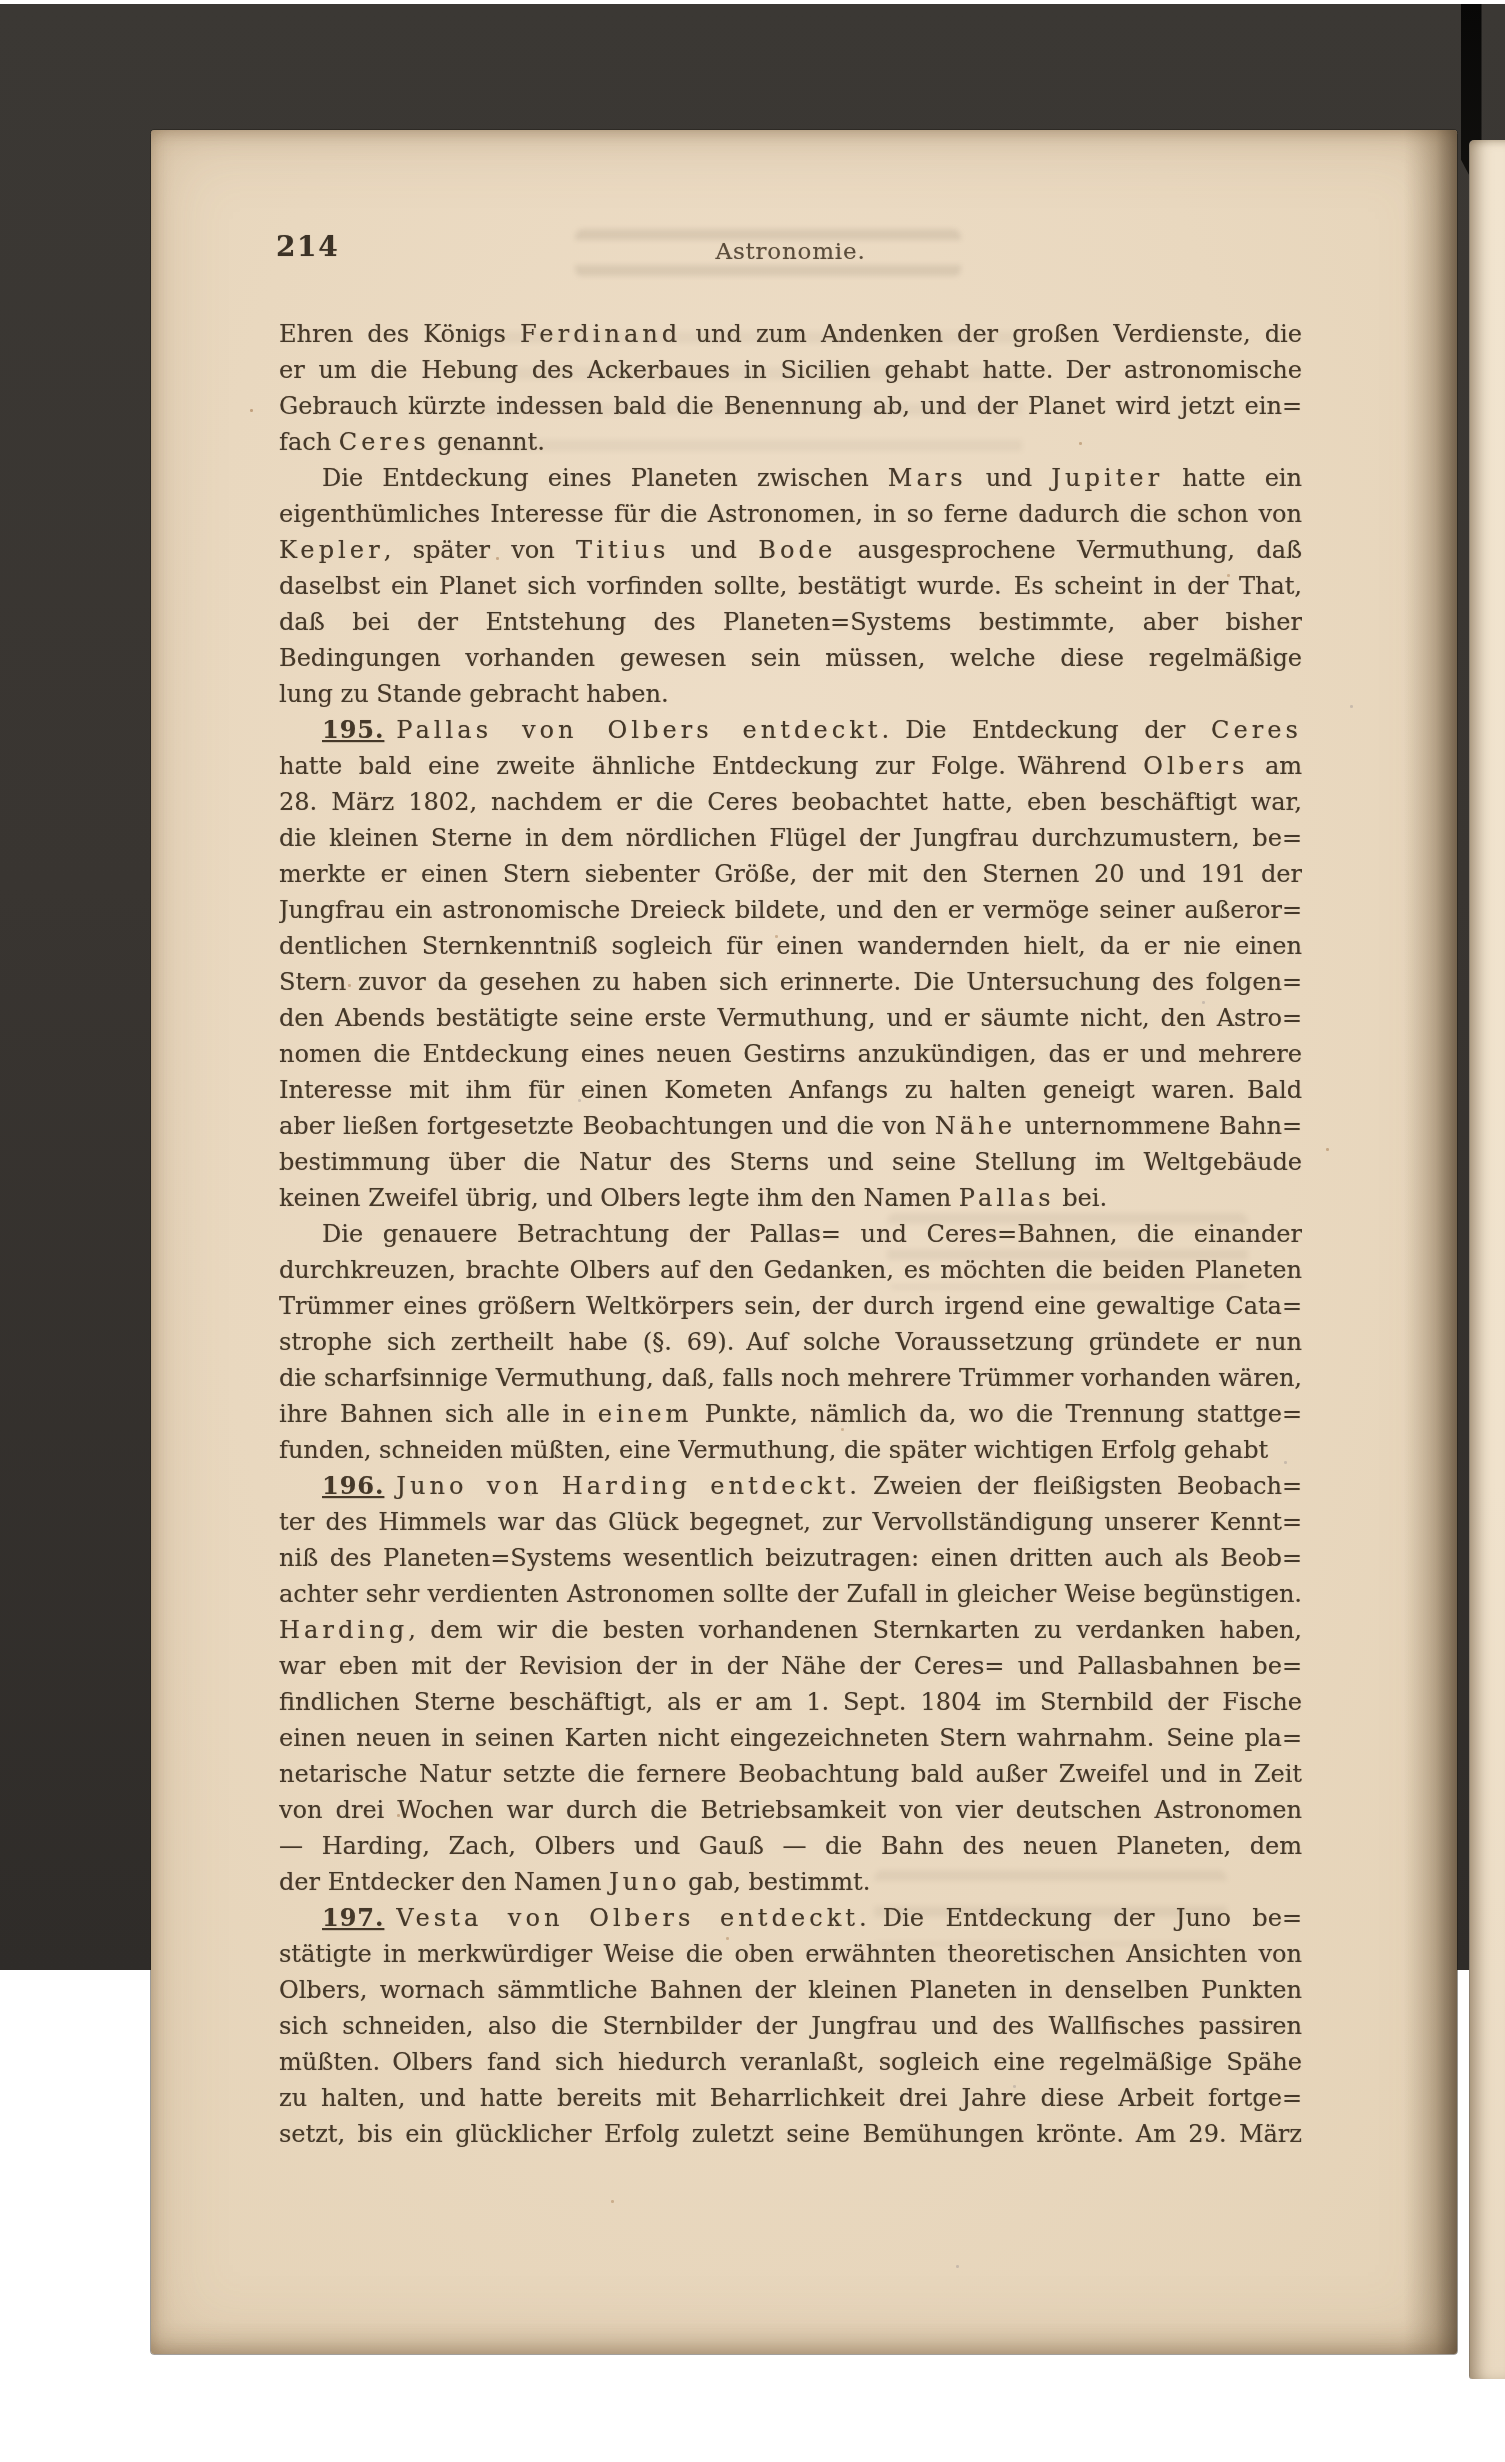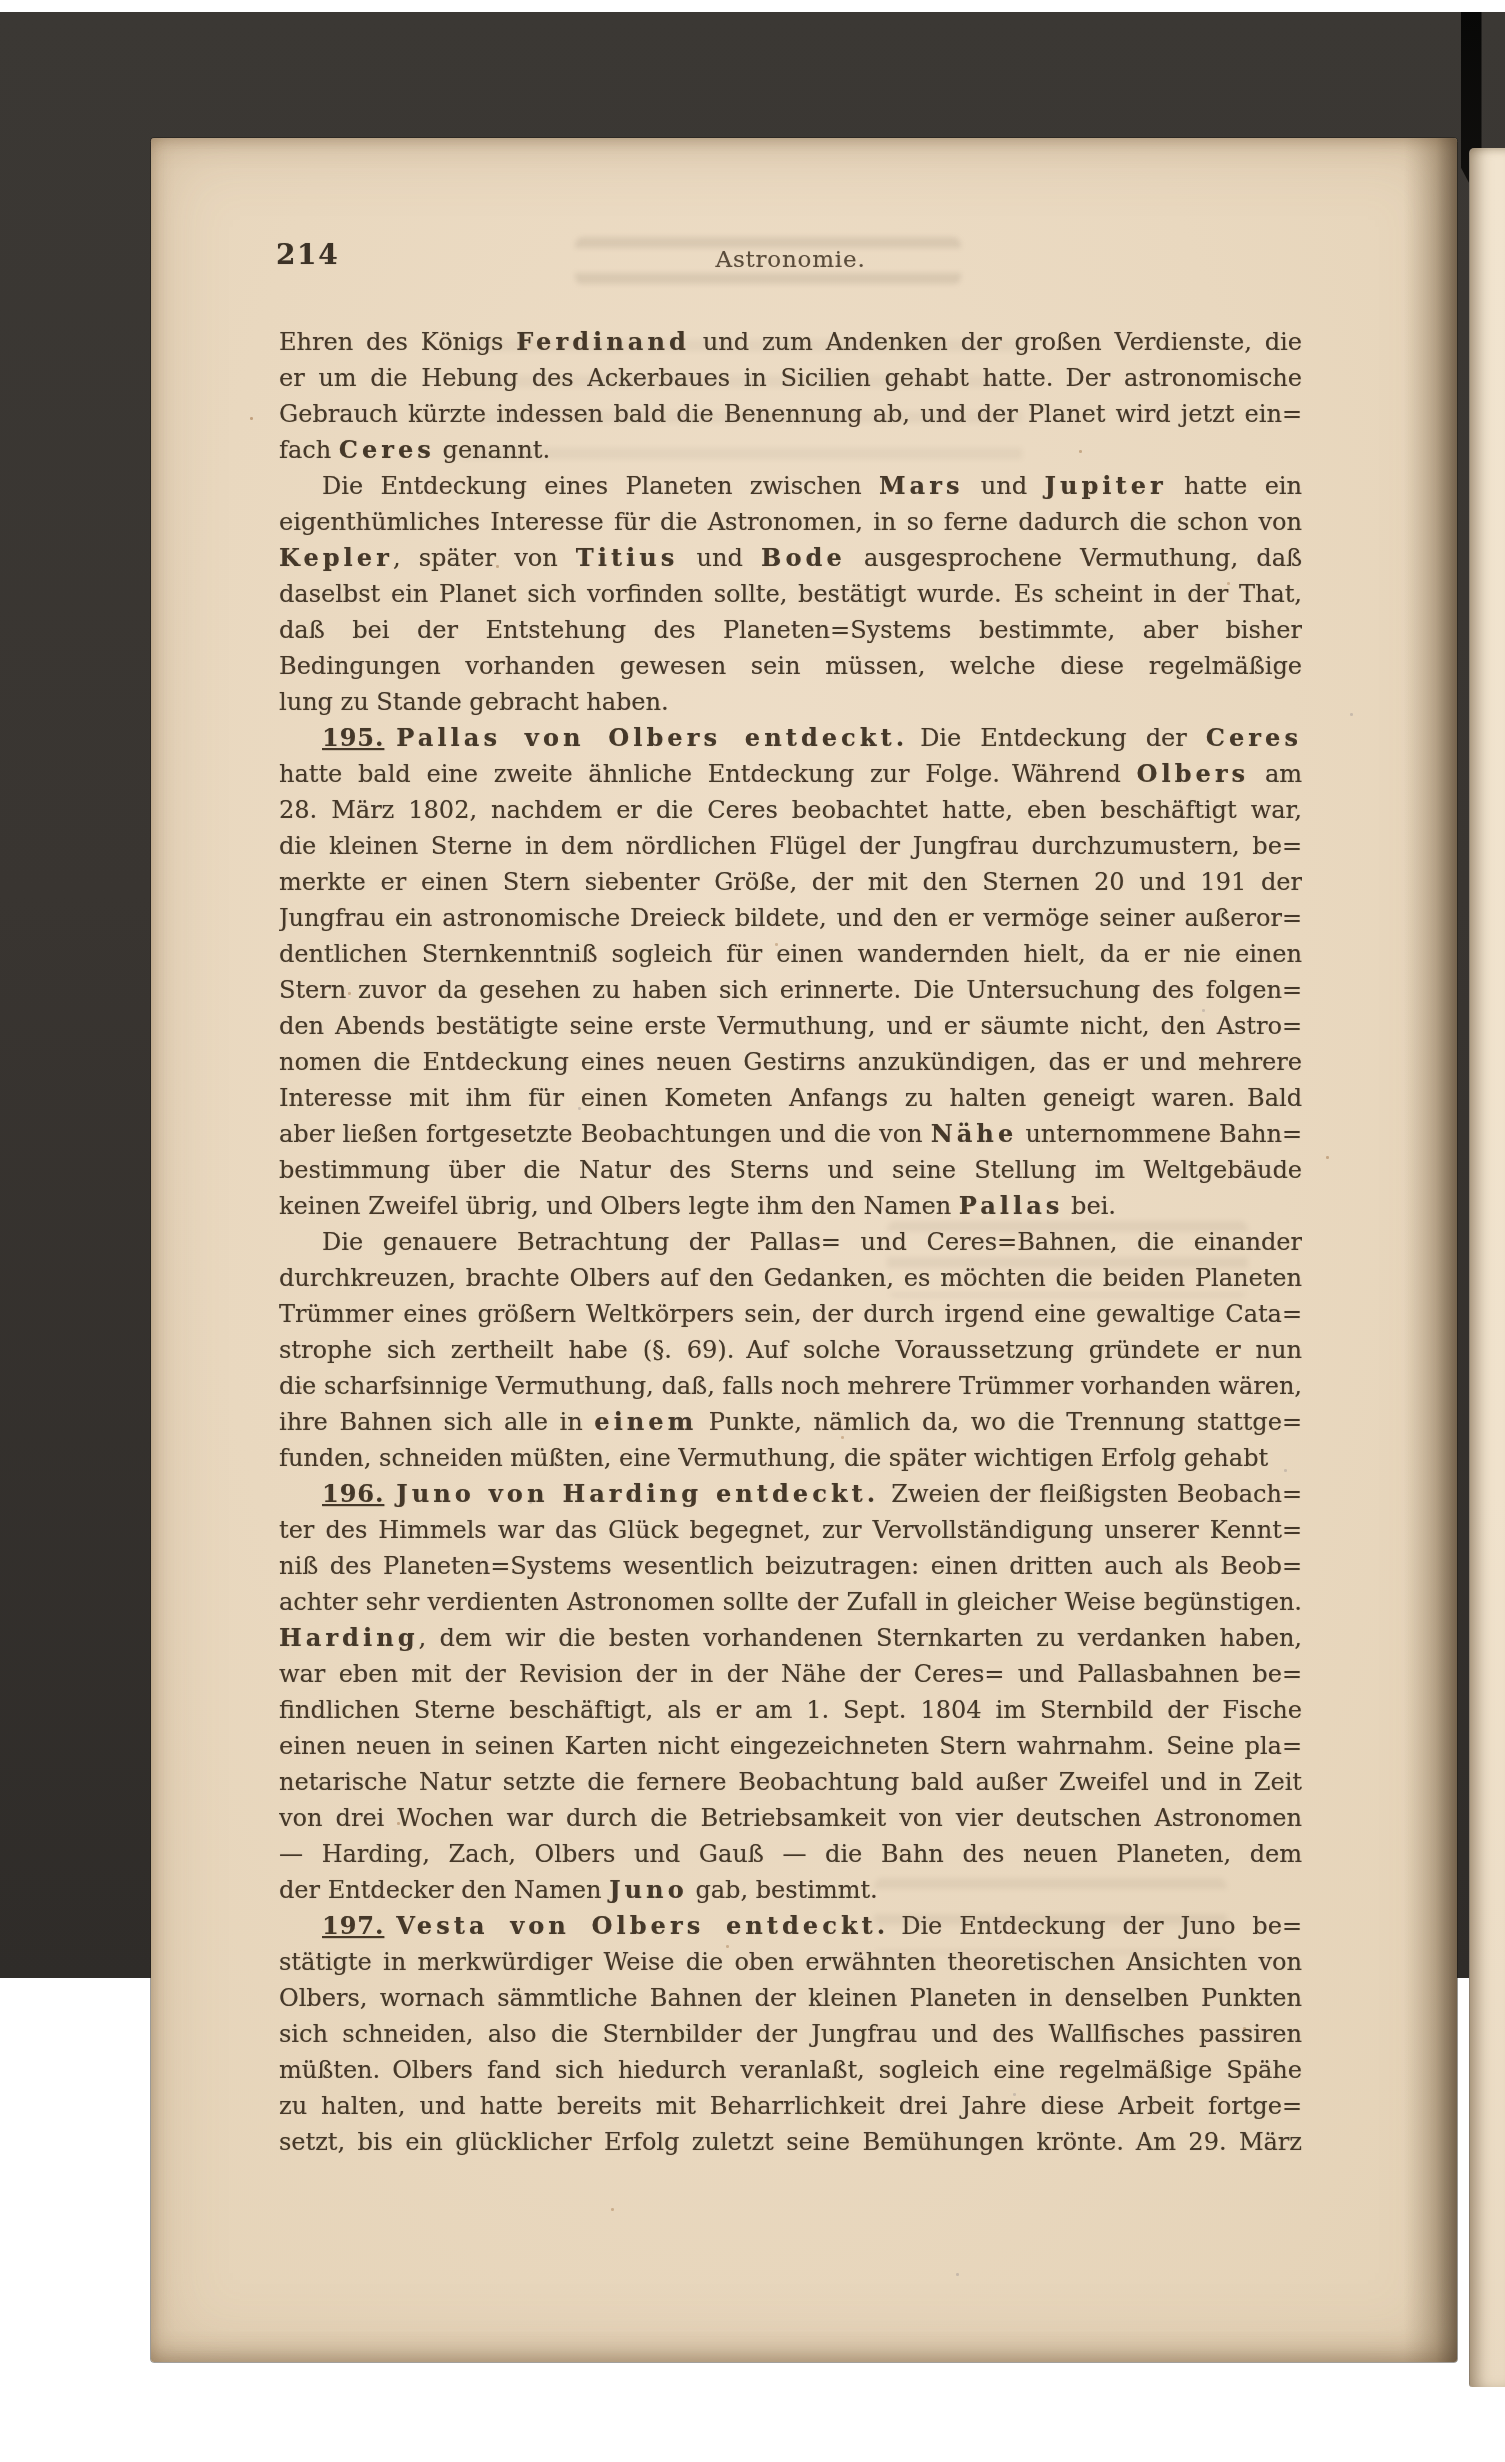--- a/index.html
+++ b/index.html
@@ -1,21 +1,21 @@
 <!DOCTYPE html>
 <html style="--paper: #e9d8bf; --paper2: #f0e2cc; --ink: #453829; --backdrop: #36322e;font-size:13px"><head>
 <meta charset="utf-8">
 <style>
   :root{
     --paper:#e9d8bf; --paper2:#f0e2cc; --ink:#453829; --backdrop:#36322e;
   }
   html,body{margin:0;padding:0;width:1506px;height:2462px;overflow:hidden;}
   body{font-family:"DejaVu Serif","Liberation Serif",serif;}
 
-  .backdrop{position:absolute;left:0;top:12px;width:1506px;height:1966px;
+  .backdrop{position:absolute;left:0;top:4px;width:1506px;height:1966px;
     background:linear-gradient(180deg,#3b3834 0%,#393531 45%,#2f2c29 100%);}
 
   .ribbon{position:absolute;left:1461px;top:0;width:20.5px;height:177px;
     background:linear-gradient(180deg,#080807,#11100e);
     clip-path:polygon(0 0,100% 0,100% 84%,55% 100%,0 88%);}
 
   .page{position:absolute;left:151px;top:126px;width:1306px;height:2224px;
     border-radius:3.3px;
     background:radial-gradient(ellipse at 45% 35%,#eedec8 0%,var(--paper) 55%,#e4d2b6 100%);
     box-shadow:
@@ -40,21 +40,21 @@
     color:#3c3226;letter-spacing:1.6px;text-shadow:0 0 0.8px rgba(60,50,38,.5);}
   .running-title{position:absolute;left:128px;top:108px;width:1023px;text-align:center;
     font-size:23px;color:#5a4c3b;letter-spacing:0.8px;text-shadow:0 0 0.8px rgba(90,76,59,.45);}
 
   .text-block{position:absolute;left:128px;top:186px;width:1023px;z-index:3;}
   .ln{font-size:24px;line-height:36px;height:36px;color:var(--ink);
     text-align:justify;text-align-last:justify;white-space:normal;overflow:hidden;
     text-shadow:0.2px 0.4px 0.7px rgba(62,48,32,.45);}
   .ln.pe{text-align:left;text-align-last:left;}
   .ln.ind{text-indent:43px;}
-  .sp{letter-spacing:.17em;font-weight:bold;}
+  .sp{letter-spacing:.17em;}
   .b{font-weight:bold;letter-spacing:.04em;text-decoration:underline;}
 
   .bleed{position:absolute;z-index:1;filter:blur(2.5px);border-radius:8.2px;
     background:repeating-linear-gradient(180deg,rgba(118,102,84,.15) 0 10.7px,rgba(118,102,84,0) 10.7px 36px);}
   .bleed-1{left:424px;top:99px;width:386px;height:48px;}
   .bleed-2{left:312px;top:202px;width:559px;height:131px;opacity:.5;}
   .bleed-3{left:736px;top:1083px;width:361px;height:76px;opacity:.6;}
   .bleed-4{left:723px;top:1740px;width:353px;height:76px;opacity:.6;}
 
   .specks{position:absolute;left:0;top:0;width:2.5px;height:2.5px;border-radius:50%;z-index:2;

